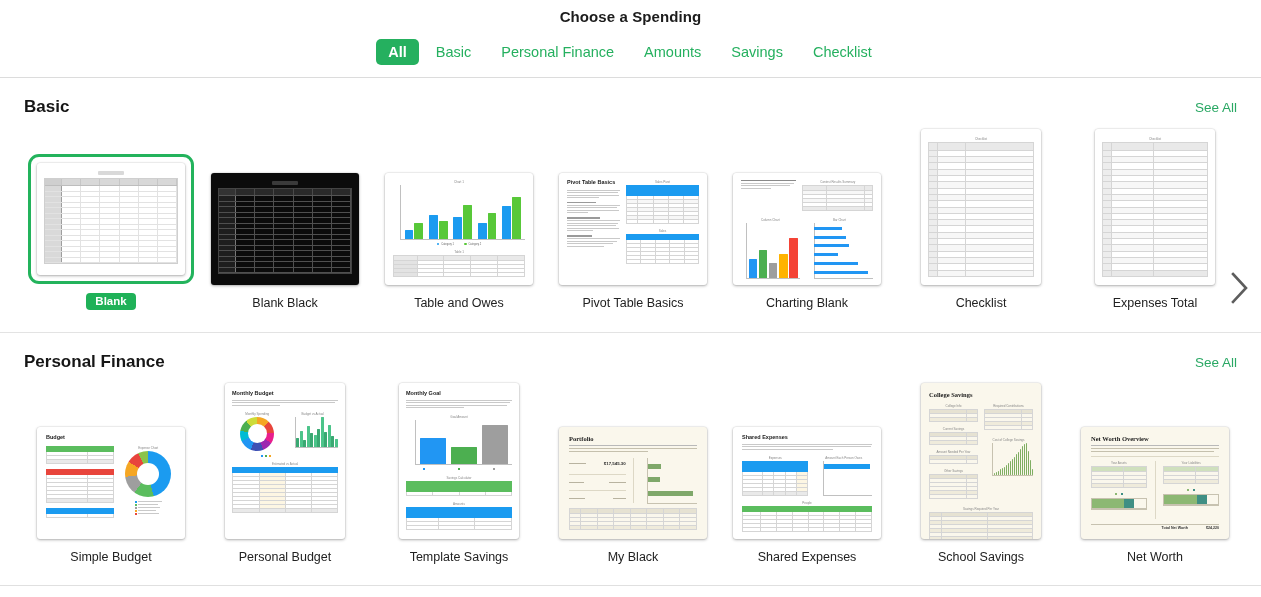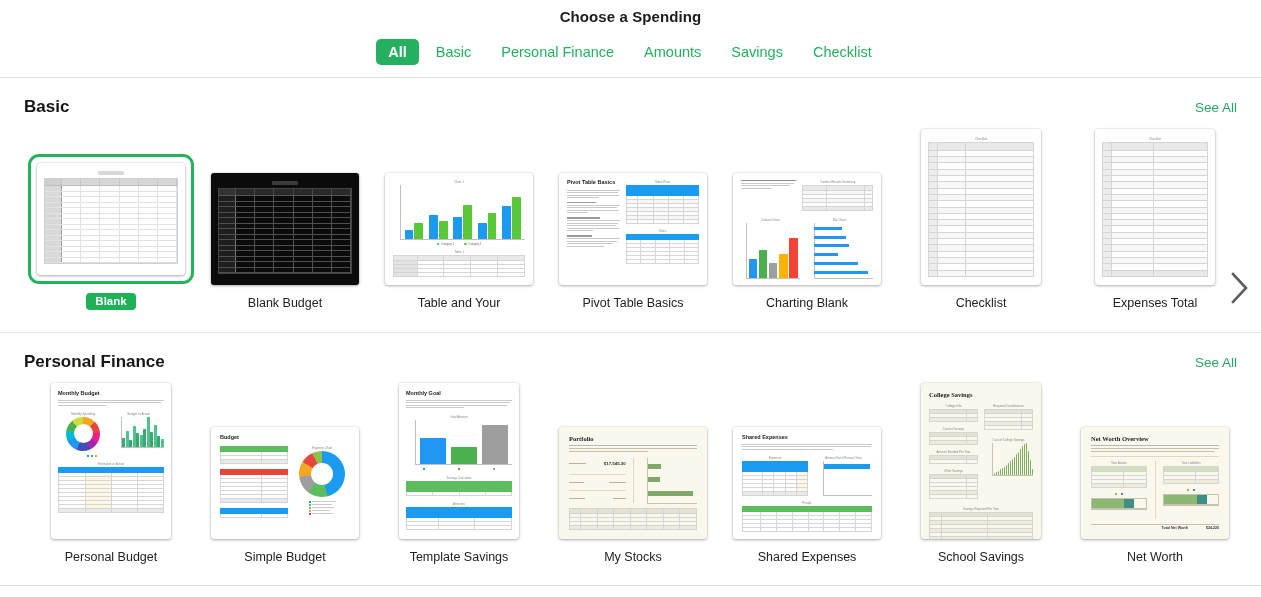--- a/index.html
+++ b/index.html
@@ -460,21 +460,21 @@
                     <b></b>
                     <b></b>
                     <b></b>
                     <b></b>
                     <b></b>
                   </div>
               </div>
             </div>
           </div>
         </div>
-        <div class="tname">Blank Budget</div>
+        <div class="tname">Blank Black</div>
       </div>
 
       <div class="cell">
         <div class="thumb-wrap">
           <div class="paper land">
             <div class="pad">
               <div class="caption">Chart 1</div>
               <div style="display:flex; height:54px;">
                 <div style="width:7px;"></div>
                 <div class="axis-y"></div>
@@ -542,21 +542,21 @@
                       <td></td>
                       <td></td>
                       <td></td>
                       <td></td>
                     </tr>
               </tbody>
                 </table>
             </div>
           </div>
         </div>
-        <div class="tname">Table and Your</div>
+        <div class="tname">Table and Owes</div>
       </div>
 
       <div class="cell">
         <div class="thumb-wrap">
           <div class="paper land">
             <div class="pad" style="flex-direction:row; gap:6px;">
               <div style="flex:0 0 40%;">
                 <div class="h-title">Pivot Table Basics</div>
                 <div style="margin-top:4px;" class="lines">
                     <s style="width:100%"></s>
@@ -1052,149 +1052,20 @@
 
   <div style="height:1px;background:#e3e3e3;margin-top:22px;"></div>
 
   <div class="section" style="padding-top:19px;">
     <div class="section-head">
       <div class="section-title">Personal Finance</div>
       <div class="see-all">See All</div>
     </div>
 
     <div class="row" style="margin-top:15px;">
-
-      <div class="cell">
-        <div class="thumb-wrap">
-          <div class="paper port">
-            <div class="pad" style="padding:8px 7px;">
-              <div class="h-title">Monthly Budget</div>
-              <div class="lines" style="margin-top:3px;">
-                  <s style="width:100%"></s>
-                  <s style="width:97%"></s>
-                  <s style="width:45%"></s>
-                </div>
-
-              <div style="display:flex;gap:5px;margin-top:6px;">
-                <div style="flex:1;display:flex;flex-direction:column;align-items:center;">
-                  <div class="caption">Monthly Spending</div>
-                  <div class="donut" style="width:34px;height:34px;
-                    background:conic-gradient(#f5a623 0 12%, #e8453c 12% 24%, #e91e8c 24% 34%, #9c27b0 34% 44%, #3f51b5 44% 56%, #2196f3 56% 68%, #00bcd4 68% 78%, #4caf50 78% 89%, #cddc39 89% 100%);
-                    display:flex;align-items:center;justify-content:center;">
-                    <div style="width:19px;height:19px;background:#fff;border-radius:50%;"></div>
-                  </div>
-                </div>
-                <div style="flex:1;display:flex;flex-direction:column;">
-                  <div class="caption">Budget vs Actual</div>
-                  <div style="display:flex;height:30px;">
-                    <div style="width:7px"></div>
-                      <div class="axis-y"></div>
-                    <div class="chart" style="flex:1;height:100%;gap:.6px;padding-left:1px;">
-                      <span style="flex:1;height:30%;background:#3aa872;"></span>
-                      <span style="flex:1;height:52%;background:#4cc48a;"></span>
-                      <span style="flex:1;height:22%;background:#3aa872;"></span>
-                      <span style="flex:1;height:70%;background:#4cc48a;"></span>
-                      <span style="flex:1;height:45%;background:#3aa872;"></span>
-                      <span style="flex:1;height:38%;background:#4cc48a;"></span>
-                      <span style="flex:1;height:60%;background:#3aa872;"></span>
-                      <span style="flex:1;height:100%;background:#4cc48a;"></span>
-                      <span style="flex:1;height:48%;background:#3aa872;"></span>
-                      <span style="flex:1;height:72%;background:#4cc48a;"></span>
-                      <span style="flex:1;height:34%;background:#3aa872;"></span>
-                      <span style="flex:1;height:26%;background:#4cc48a;"></span>
-                    </div>
-                  </div>
-                  <div class="axis-x" style="margin-left:7px;"></div>
-                </div>
-              </div>
-
-              <div style="display:flex;gap:6px;justify-content:center;margin-top:4px;">
-                <div style="display:flex;gap:2px;flex-wrap:wrap;width:46%;">
-                  <span style="width:2px;height:2px;background:#2196f3;"></span>
-                  <span style="width:2px;height:2px;background:#4caf50;"></span>
-                  <span style="width:2px;height:2px;background:#f5a623;"></span>
-                </div>
-              </div>
-
-              <div class="caption" style="margin-top:5px;">Estimated vs Actual</div>
-              <table class="tbl">
-                <tbody>
-                    <tr class="hd hd-blue">
-                      <td style="width:26%"></td>
-                      <td></td>
-                      <td></td>
-                      <td></td>
-                    </tr>
-                <tr>
-                      <td></td>
-                      <td style="background:#fdf6e3"></td>
-                      <td></td>
-                      <td></td>
-                    </tr>
-                <tr>
-                      <td></td>
-                      <td style="background:#fdf6e3"></td>
-                      <td></td>
-                      <td></td>
-                    </tr>
-                <tr>
-                      <td></td>
-                      <td style="background:#fdf6e3"></td>
-                      <td></td>
-                      <td></td>
-                    </tr>
-                <tr>
-                      <td></td>
-                      <td style="background:#fdf6e3"></td>
-                      <td></td>
-                      <td></td>
-                    </tr>
-                <tr>
-                      <td></td>
-                      <td style="background:#fdf6e3"></td>
-                      <td></td>
-                      <td></td>
-                    </tr>
-                <tr>
-                      <td></td>
-                      <td style="background:#fdf6e3"></td>
-                      <td></td>
-                      <td></td>
-                    </tr>
-                <tr>
-                      <td></td>
-                      <td style="background:#fdf6e3"></td>
-                      <td></td>
-                      <td></td>
-                    </tr>
-                <tr>
-                      <td></td>
-                      <td style="background:#fdf6e3"></td>
-                      <td></td>
-                      <td></td>
-                    </tr>
-                <tr>
-                      <td></td>
-                      <td style="background:#fdf6e3"></td>
-                      <td></td>
-                      <td></td>
-                    </tr>
-                <tr class="hd-gray">
-                      <td></td>
-                      <td></td>
-                      <td></td>
-                      <td></td>
-                    </tr>
-              </tbody>
-                </table>
-            </div>
-          </div>
-        </div>
-        <div class="tname">Personal Budget</div>
-      </div>
 
       <div class="cell">
         <div class="thumb-wrap">
           <div class="paper land">
             <div class="pad" style="padding:8px 9px;">
               <div class="h-title">Budget</div>
               <div style="display:flex; gap:7px; margin-top:5px; flex:1;">
                 <div style="flex:0 0 52%;">
                   <table class="tbl">
                     <tbody>
@@ -1299,20 +1170,149 @@
             </div>
           </div>
         </div>
         <div class="tname">Simple Budget</div>
       </div>
 
       <div class="cell">
         <div class="thumb-wrap">
           <div class="paper port">
             <div class="pad" style="padding:8px 7px;">
+              <div class="h-title">Monthly Budget</div>
+              <div class="lines" style="margin-top:3px;">
+                  <s style="width:100%"></s>
+                  <s style="width:97%"></s>
+                  <s style="width:45%"></s>
+                </div>
+
+              <div style="display:flex;gap:5px;margin-top:6px;">
+                <div style="flex:1;display:flex;flex-direction:column;align-items:center;">
+                  <div class="caption">Monthly Spending</div>
+                  <div class="donut" style="width:34px;height:34px;
+                    background:conic-gradient(#f5a623 0 12%, #e8453c 12% 24%, #e91e8c 24% 34%, #9c27b0 34% 44%, #3f51b5 44% 56%, #2196f3 56% 68%, #00bcd4 68% 78%, #4caf50 78% 89%, #cddc39 89% 100%);
+                    display:flex;align-items:center;justify-content:center;">
+                    <div style="width:19px;height:19px;background:#fff;border-radius:50%;"></div>
+                  </div>
+                </div>
+                <div style="flex:1;display:flex;flex-direction:column;">
+                  <div class="caption">Budget vs Actual</div>
+                  <div style="display:flex;height:30px;">
+                    <div style="width:7px"></div>
+                      <div class="axis-y"></div>
+                    <div class="chart" style="flex:1;height:100%;gap:.6px;padding-left:1px;">
+                      <span style="flex:1;height:30%;background:#3aa872;"></span>
+                      <span style="flex:1;height:52%;background:#4cc48a;"></span>
+                      <span style="flex:1;height:22%;background:#3aa872;"></span>
+                      <span style="flex:1;height:70%;background:#4cc48a;"></span>
+                      <span style="flex:1;height:45%;background:#3aa872;"></span>
+                      <span style="flex:1;height:38%;background:#4cc48a;"></span>
+                      <span style="flex:1;height:60%;background:#3aa872;"></span>
+                      <span style="flex:1;height:100%;background:#4cc48a;"></span>
+                      <span style="flex:1;height:48%;background:#3aa872;"></span>
+                      <span style="flex:1;height:72%;background:#4cc48a;"></span>
+                      <span style="flex:1;height:34%;background:#3aa872;"></span>
+                      <span style="flex:1;height:26%;background:#4cc48a;"></span>
+                    </div>
+                  </div>
+                  <div class="axis-x" style="margin-left:7px;"></div>
+                </div>
+              </div>
+
+              <div style="display:flex;gap:6px;justify-content:center;margin-top:4px;">
+                <div style="display:flex;gap:2px;flex-wrap:wrap;width:46%;">
+                  <span style="width:2px;height:2px;background:#2196f3;"></span>
+                  <span style="width:2px;height:2px;background:#4caf50;"></span>
+                  <span style="width:2px;height:2px;background:#f5a623;"></span>
+                </div>
+              </div>
+
+              <div class="caption" style="margin-top:5px;">Estimated vs Actual</div>
+              <table class="tbl">
+                <tbody>
+                    <tr class="hd hd-blue">
+                      <td style="width:26%"></td>
+                      <td></td>
+                      <td></td>
+                      <td></td>
+                    </tr>
+                <tr>
+                      <td></td>
+                      <td style="background:#fdf6e3"></td>
+                      <td></td>
+                      <td></td>
+                    </tr>
+                <tr>
+                      <td></td>
+                      <td style="background:#fdf6e3"></td>
+                      <td></td>
+                      <td></td>
+                    </tr>
+                <tr>
+                      <td></td>
+                      <td style="background:#fdf6e3"></td>
+                      <td></td>
+                      <td></td>
+                    </tr>
+                <tr>
+                      <td></td>
+                      <td style="background:#fdf6e3"></td>
+                      <td></td>
+                      <td></td>
+                    </tr>
+                <tr>
+                      <td></td>
+                      <td style="background:#fdf6e3"></td>
+                      <td></td>
+                      <td></td>
+                    </tr>
+                <tr>
+                      <td></td>
+                      <td style="background:#fdf6e3"></td>
+                      <td></td>
+                      <td></td>
+                    </tr>
+                <tr>
+                      <td></td>
+                      <td style="background:#fdf6e3"></td>
+                      <td></td>
+                      <td></td>
+                    </tr>
+                <tr>
+                      <td></td>
+                      <td style="background:#fdf6e3"></td>
+                      <td></td>
+                      <td></td>
+                    </tr>
+                <tr>
+                      <td></td>
+                      <td style="background:#fdf6e3"></td>
+                      <td></td>
+                      <td></td>
+                    </tr>
+                <tr class="hd-gray">
+                      <td></td>
+                      <td></td>
+                      <td></td>
+                      <td></td>
+                    </tr>
+              </tbody>
+                </table>
+            </div>
+          </div>
+        </div>
+        <div class="tname">Personal Budget</div>
+      </div>
+
+      <div class="cell">
+        <div class="thumb-wrap">
+          <div class="paper port">
+            <div class="pad" style="padding:8px 7px;">
               <div class="h-title">Monthly Goal</div>
               <div class="lines" style="margin-top:3px;">
                   <s style="width:100%"></s>
                   <s style="width:98%"></s>
                   <s style="width:95%"></s>
                   <s style="width:55%"></s>
                 </div>
 
               <div class="caption" style="margin-top:7px;">Goal Amount</div>
               <div style="display:flex;height:44px;">
@@ -1484,21 +1484,21 @@
                       <td></td>
                       <td></td>
                       <td></td>
                       <td></td>
                     </tr>
               </tbody>
                 </table>
             </div>
           </div>
         </div>
-        <div class="tname">My Stocks</div>
+        <div class="tname">My Black</div>
       </div>
 
       <div class="cell">
         <div class="thumb-wrap">
           <div class="paper land">
             <div class="pad" style="padding:8px 9px;">
               <div class="h-title">Shared Expenses</div>
               <div class="lines" style="margin-top:3px;">
                   <s style="width:100%"></s>
                   <s style="width:99%"></s>

